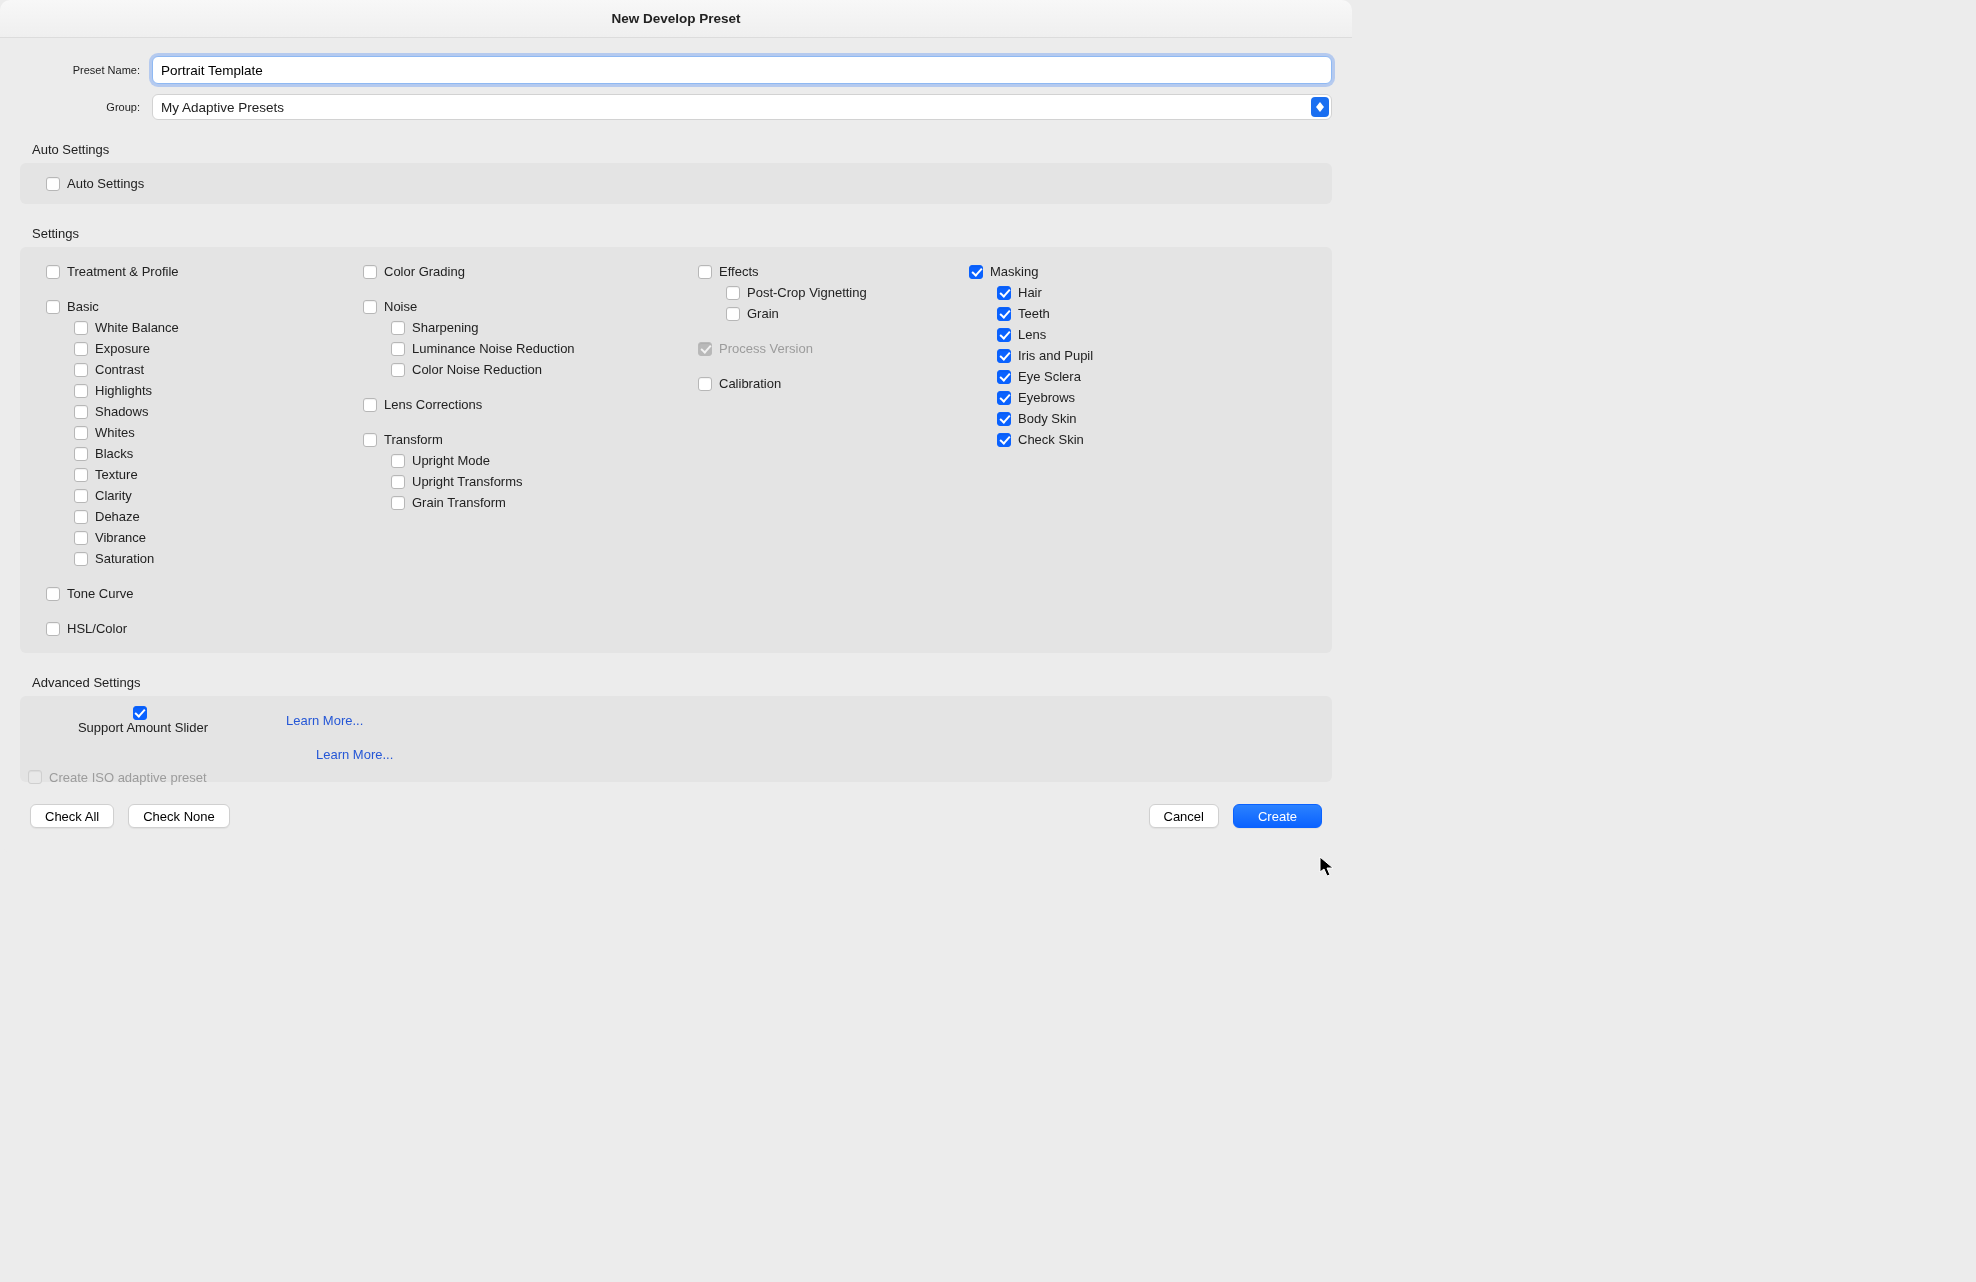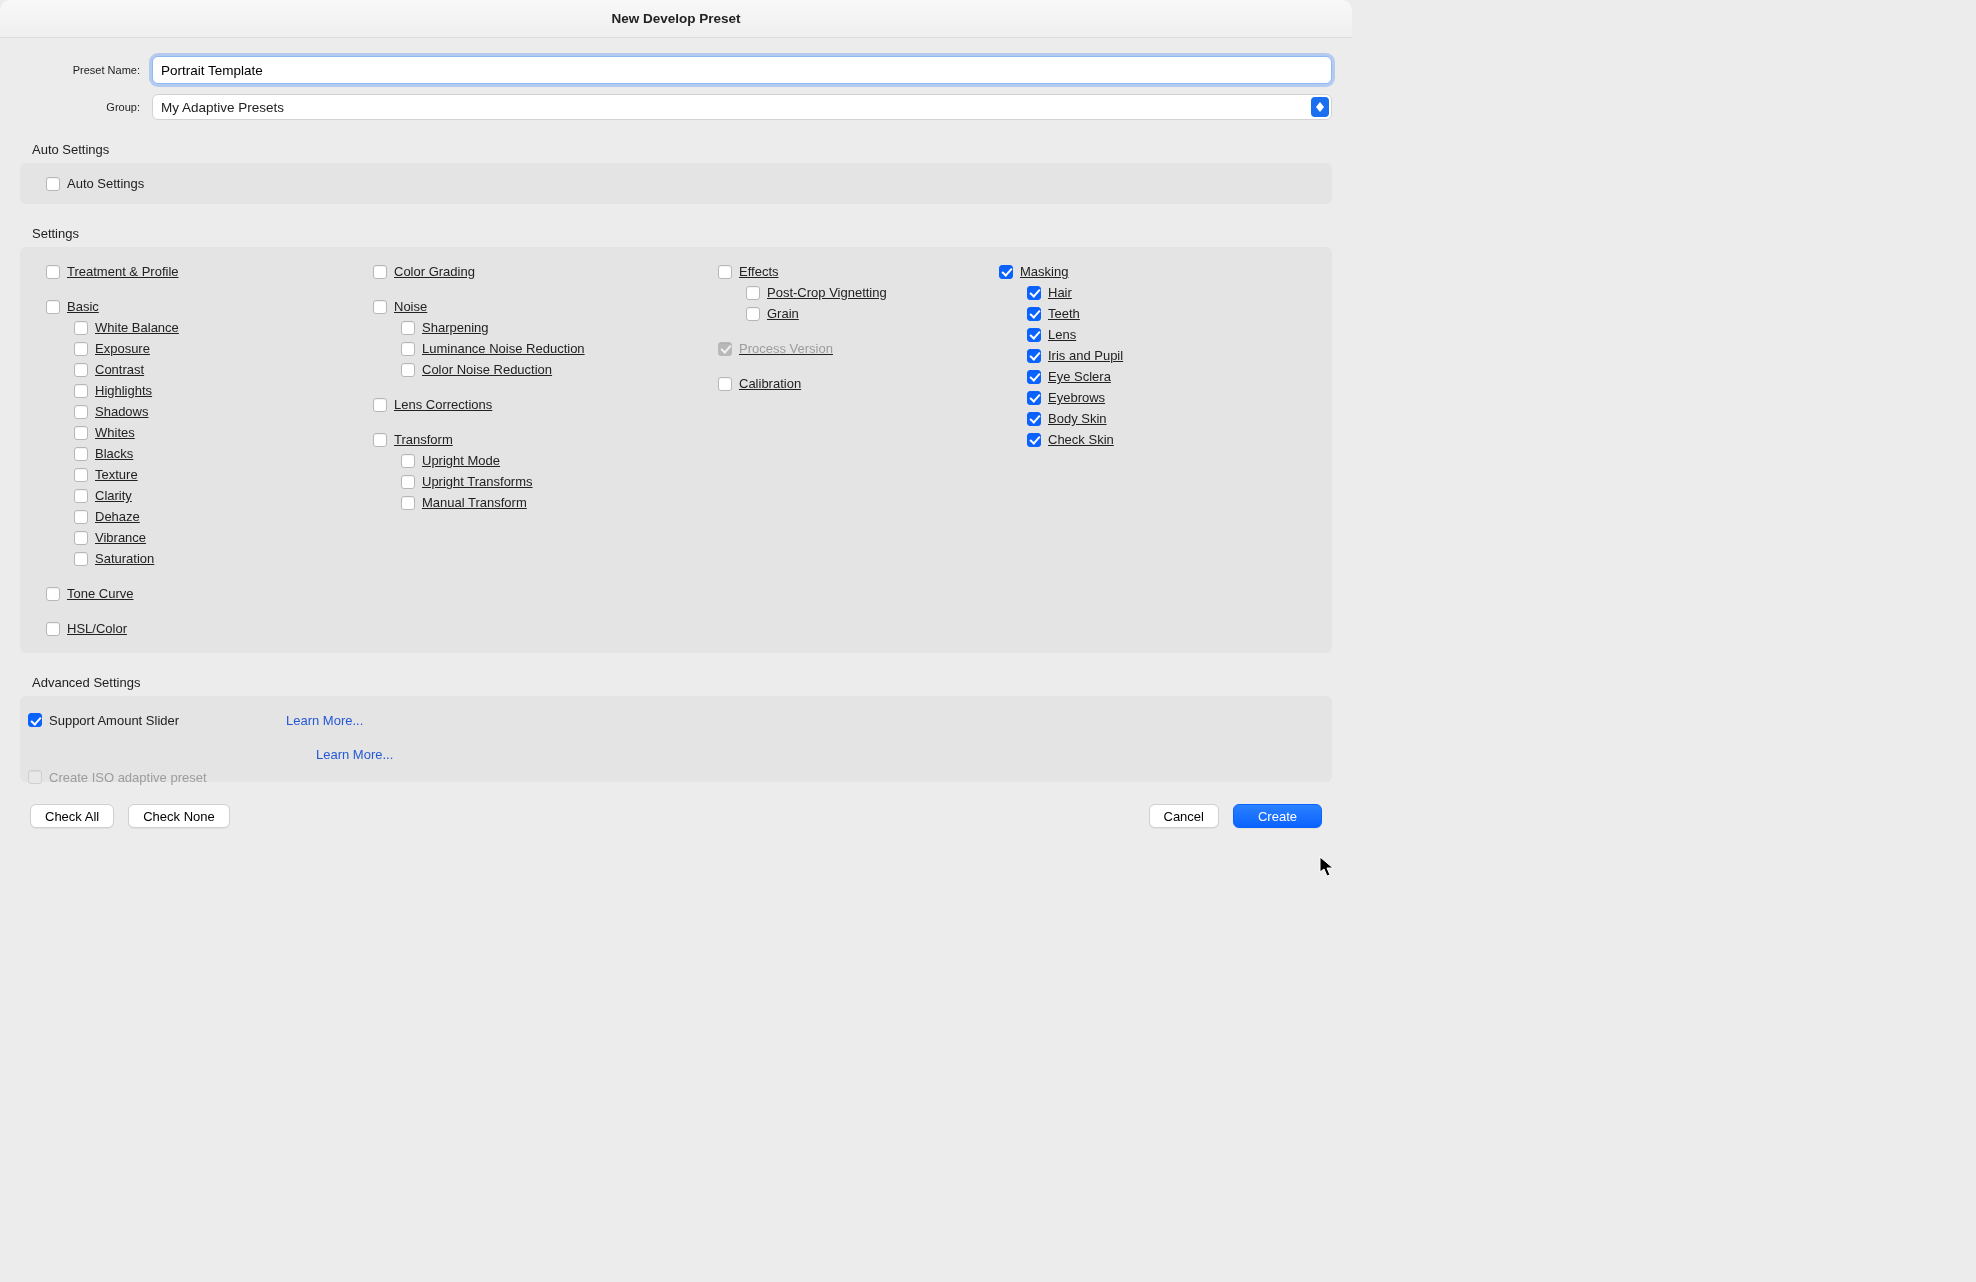--- a/index.html
+++ b/index.html
@@ -85,22 +85,21 @@
     margin: 22px 0 6px 12px;
   }
   .panel {
     background: #e4e4e4;
     border-radius: 6px;
     padding: 14px 26px 14px 26px;
   }
   .panel.auto { padding: 10px 26px; }
   .settings-grid {
     display: flex;
-    gap: 15px;
-    text-decoration: underline;
+    gap: 5px;
   }
   .col {
     flex: 0 0 auto;
   }
   .col1 { width: 312px; }
   .col2 { width: 330px; }
   .col3 { width: 266px; }
   .col4 { width: auto; }
   .cb-row {
     display: flex;
@@ -342,21 +341,21 @@
               <label class="cb-row child">
                 <input type="checkbox" class="cb" style="">
                 <span>Upright Mode</span>
               </label>
               <label class="cb-row child">
                 <input type="checkbox" class="cb" style="">
                 <span>Upright Transforms</span>
               </label>
               <label class="cb-row child">
                 <input type="checkbox" class="cb" style="">
-                <span>Manual Transform</span>
+                <span>Grain Transform</span>
               </label>
             </div>
         </div>
 
         <div class="col col3">
           <label class="cb-row">
             <input type="checkbox" class="cb" style="">
             <span>Effects</span>
           </label>
           <div>
@@ -421,21 +420,21 @@
               </label>
             </div>
         </div>
 
       </div>
     </div>
 
     <div class="section-title">Advanced Settings</div>
     <div class="panel" style="padding:12px 8px 6px 8px;">
       <div class="adv-row">
-        <label class="cb-row" style="height:auto;width:230px;">
+        <label class="cb-row" style="height:auto;width:230px;flex-direction:column;">
           <input type="checkbox" class="cb" checked="" style="">
           <span>Support Amount Slider</span>
         </label>
         <span class="link">Learn More...</span>
       </div>
       <div class="adv-row">
         <label class="cb-row" style="height:auto;width:260px;margin-top:46px;">
           <input type="checkbox" class="cb" disabled="" style="">
           <span class="disabled-label">Create ISO adaptive preset</span>
         </label>

